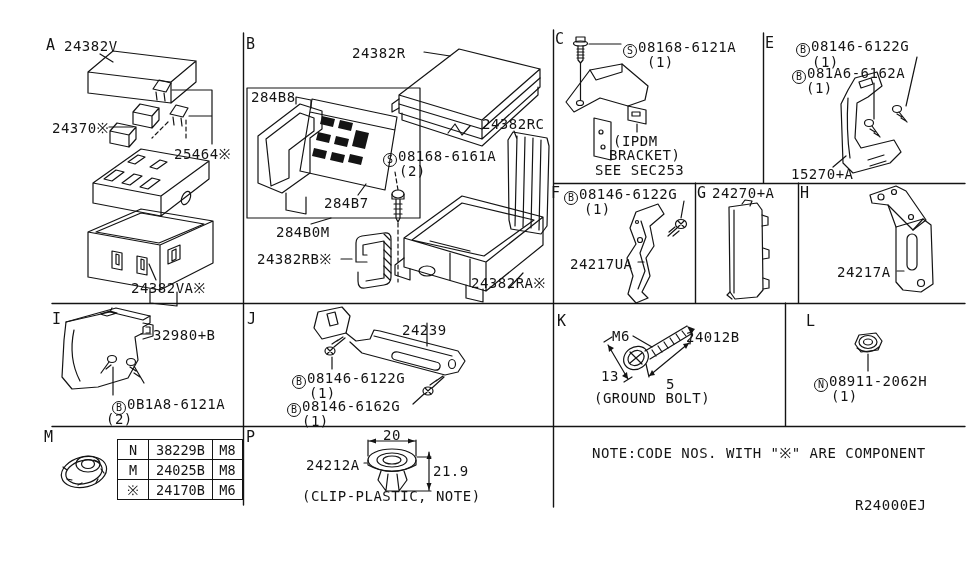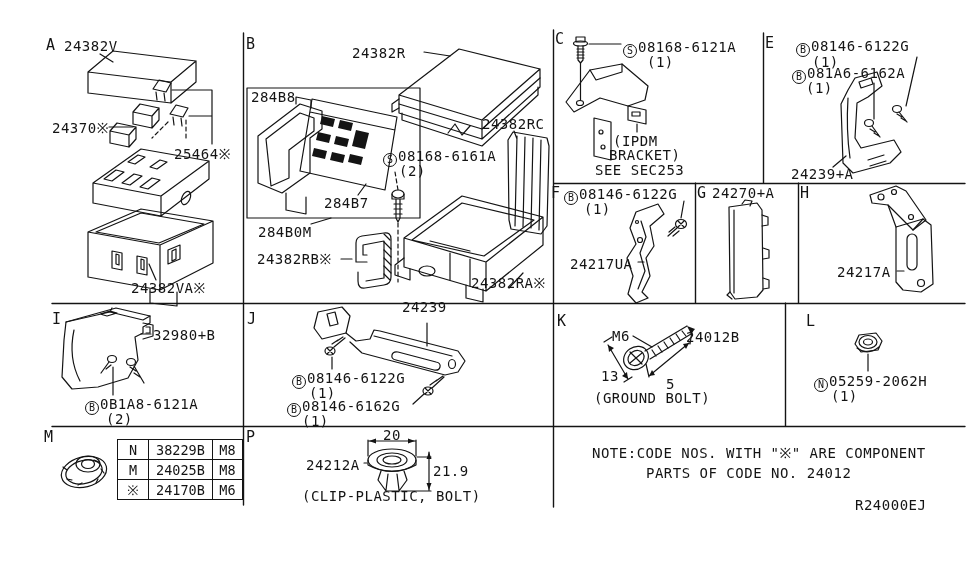--- a/index.html
+++ b/index.html
@@ -197,73 +197,73 @@
 <div class="lbl sec" style="left:46px;top:38px">A</div>
 <div class="lbl" style="left:64px;top:39px">24382V</div>
 <div class="lbl" style="left:52px;top:121px">24370※</div>
 <div class="lbl" style="left:174px;top:147px">25464※</div>
 <div class="lbl" style="left:131px;top:281px">24382VA※</div>
 
 <div class="lbl sec" style="left:246px;top:37px">B</div>
 <div class="lbl" style="left:352px;top:46px">24382R</div>
 <div class="lbl" style="left:251px;top:90px">284B8</div>
 <div class="lbl" style="left:324px;top:196px">284B7</div>
-<div class="lbl" style="left:258px;top:225px">284B0M</div>
+<div class="lbl" style="left:276px;top:225px">284B0M</div>
 <div class="lbl" style="left:257px;top:252px">24382RB※</div>
 <div class="lbl" style="left:383px;top:149px"><span class="circ">S</span><span>08168-6161A</span></div>
 <div class="lbl" style="left:399px;top:164px">(2)</div>
 <div class="lbl" style="left:482px;top:117px">24382RC</div>
 <div class="lbl" style="left:471px;top:276px">24382RA※</div>
 
 <div class="lbl sec" style="left:555px;top:32px">C</div>
 <div class="lbl" style="left:623px;top:40px"><span class="circ">S</span><span>08168-6121A</span></div>
 <div class="lbl" style="left:647px;top:55px">(1)</div>
 <div class="lbl" style="left:613px;top:134px">(IPDM</div>
 <div class="lbl" style="left:609px;top:148px">BRACKET)</div>
 <div class="lbl" style="left:595px;top:163px">SEE SEC253</div>
 
 <div class="lbl sec" style="left:765px;top:36px">E</div>
 <div class="lbl" style="left:796px;top:39px"><span class="circ">B</span><span>08146-6122G</span></div>
 <div class="lbl" style="left:812px;top:55px">(1)</div>
 <div class="lbl" style="left:792px;top:66px"><span class="circ">B</span><span>081A6-6162A</span></div>
 <div class="lbl" style="left:806px;top:81px">(1)</div>
-<div class="lbl" style="left:791px;top:167px">24239+A</div>
+<div class="lbl" style="left:791px;top:167px">15270+A</div>
 
 <div class="lbl sec" style="left:551px;top:186px">F</div>
 <div class="lbl" style="left:564px;top:187px"><span class="circ">B</span><span>08146-6122G</span></div>
 <div class="lbl" style="left:584px;top:202px">(1)</div>
 <div class="lbl" style="left:570px;top:257px">24217UA</div>
 
 <div class="lbl sec" style="left:697px;top:186px">G</div>
 <div class="lbl" style="left:712px;top:186px">24270+A</div>
 
 <div class="lbl sec" style="left:800px;top:186px">H</div>
 <div class="lbl" style="left:837px;top:265px">24217A</div>
 
 <div class="lbl sec" style="left:52px;top:312px">I</div>
 <div class="lbl" style="left:153px;top:328px">32980+B</div>
-<div class="lbl" style="left:85px;top:397px"><span class="circ">B</span><span>0B1A8-6121A</span></div>
+<div class="lbl" style="left:112px;top:397px"><span class="circ">B</span><span>0B1A8-6121A</span></div>
 <div class="lbl" style="left:106px;top:412px">(2)</div>
 
 <div class="lbl sec" style="left:247px;top:312px">J</div>
-<div class="lbl" style="left:402px;top:300px">24239</div>
+<div class="lbl" style="left:402px;top:323px">24239</div>
 <div class="lbl" style="left:292px;top:371px"><span class="circ">B</span><span>08146-6122G</span></div>
 <div class="lbl" style="left:309px;top:386px">(1)</div>
 <div class="lbl" style="left:287px;top:399px"><span class="circ">B</span><span>08146-6162G</span></div>
 <div class="lbl" style="left:302px;top:414px">(1)</div>
 
 <div class="lbl sec" style="left:557px;top:314px">K</div>
 <div class="lbl" style="left:612px;top:329px">M6</div>
 <div class="lbl" style="left:686px;top:330px">24012B</div>
 <div class="lbl" style="left:601px;top:369px">13</div>
 <div class="lbl" style="left:666px;top:377px">5</div>
 <div class="lbl" style="left:594px;top:391px">(GROUND BOLT)</div>
 
 <div class="lbl sec" style="left:806px;top:314px">L</div>
-<div class="lbl" style="left:814px;top:374px"><span class="circ">N</span><span>05259-2062H</span></div>
+<div class="lbl" style="left:814px;top:374px"><span class="circ">N</span><span>08911-2062H</span></div>
 <div class="lbl" style="left:831px;top:389px">(1)</div>
 
 <div class="lbl sec" style="left:44px;top:430px">M</div>
 <table class="mtab">
   <tbody>
         <tr>
     <td class="c1">N</td>
     <td class="c2">38229B</td>
     <td class="c3">M8</td>
   </tr>
@@ -277,19 +277,18 @@
     <td class="c2">24170B</td>
     <td class="c3">M6</td>
   </tr>
 </tbody>
     </table>
 
 <div class="lbl sec" style="left:246px;top:430px">P</div>
 <div class="lbl" style="left:383px;top:428px">20</div>
 <div class="lbl" style="left:306px;top:458px">24212A</div>
 <div class="lbl" style="left:433px;top:464px">21.9</div>
-<div class="lbl" style="left:302px;top:489px">(CLIP-PLASTIC, BOLT)</div>
+<div class="lbl" style="left:302px;top:489px">(CLIP-PLASTIC, NOTE)</div>
 
 <div class="lbl" style="left:592px;top:446px">NOTE:CODE NOS. WITH "※" ARE COMPONENT</div>
-<div class="lbl" style="left:646px;top:466px">PARTS OF CODE NO. 24012</div>
 <div class="lbl" style="left:855px;top:498px">R24000EJ</div>
 
 </div>
 
 </body></html>

